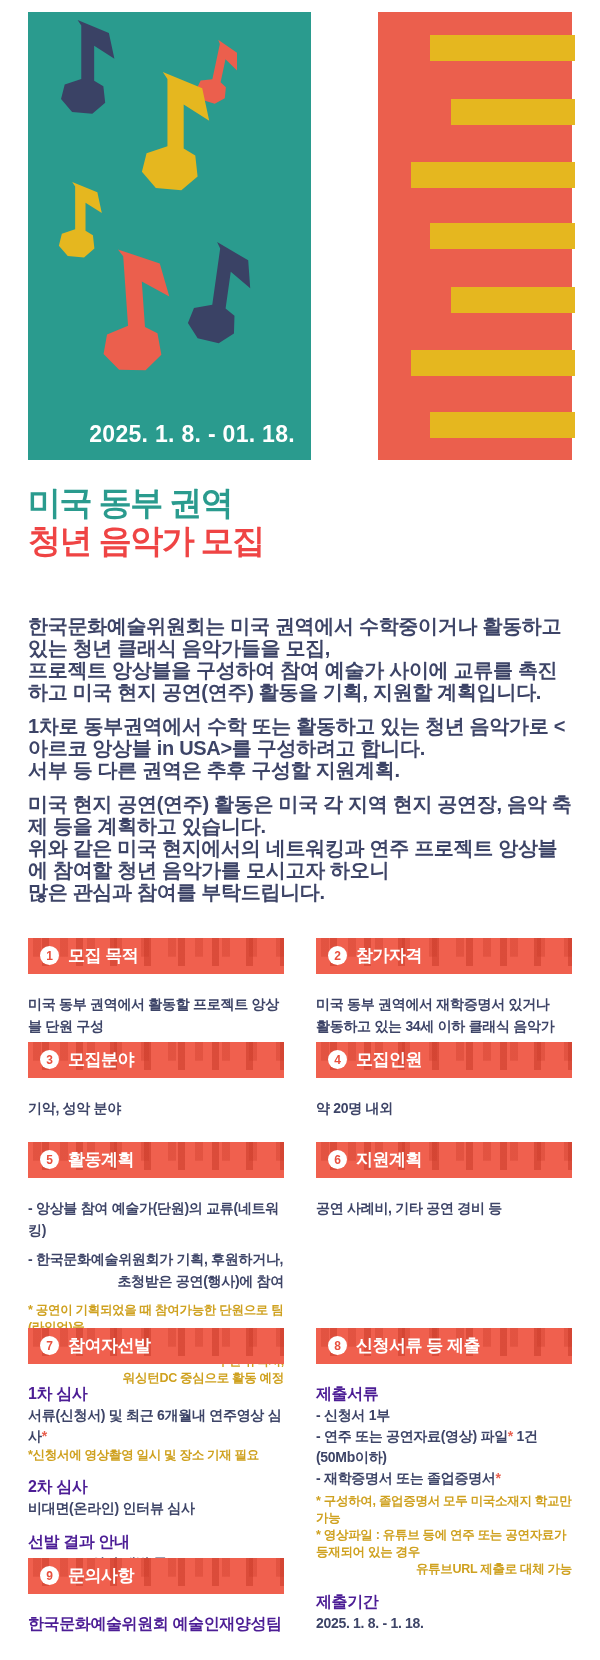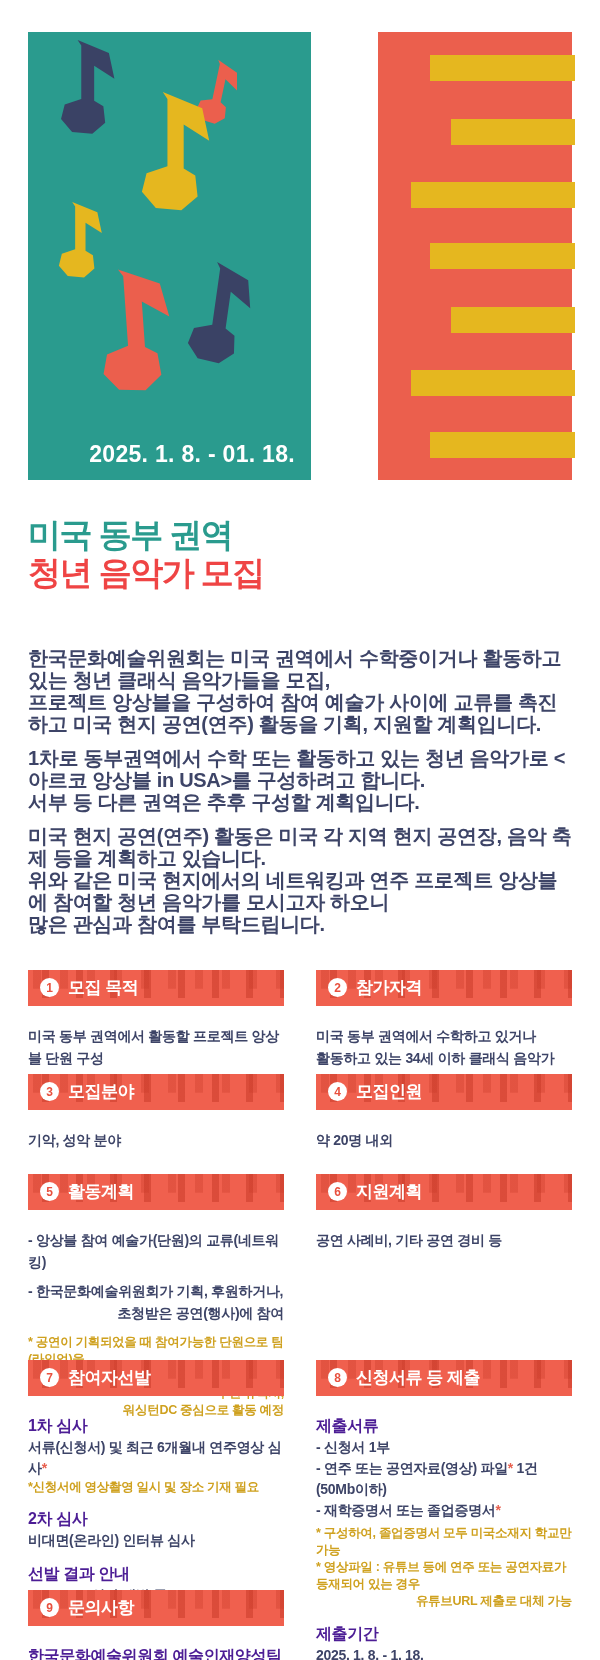--- a/index.html
+++ b/index.html
@@ -4,21 +4,21 @@
 <style>
   * { margin:0; padding:0; box-sizing:border-box; }
   html,body { background:#ffffff; }
   body {
     width:600px; height:1660px; overflow:hidden; position:relative;
     font-family:"Liberation Sans", sans-serif;
     -webkit-font-smoothing:antialiased;
   }
 
   
-  .banner { display:flex; padding:0 28px; height:448px;margin-top:32px; }
+  .banner { display:flex; padding:12px 28px; height:448px; }
   .panel-left {
     width:283px; height:448px; background:#2A9B8E; position:relative; flex:none;
   }
   .banner-spacer { flex:1; }
   .panel-right {
     width:194px; height:448px; background:#EB5F4D; position:relative; flex:none;
   }
   .piano-bar { position:absolute; right:-3px; height:26px; background:#E5B71F; }
   .pb1 { top:23px;  left:52px; }
   .pb2 { top:87px;  left:73px; }
@@ -119,21 +119,21 @@
     <div class="title-line2">청년 음악가 모집</div>
   </div>
 
   <div class="intro">
     <p>
       <span>한국문화예술위원회는 미국 권역에서 수학중이거나 활동하고 있는 청년 클래식 음악가들을 모집,</span><br>
       <span>프로젝트 앙상블을 구성하여 참여 예술가 사이에 교류를 촉진하고 미국 현지 공연(연주) 활동을 기획, 지원할 계획입니다.</span>
     </p>
     <p>
       <span>1차로 동부권역에서 수학 또는 활동하고 있는 청년 음악가로 &lt;아르코 앙상블 in USA&gt;를 구성하려고 합니다.</span><br>
-      <span>서부 등 다른 권역은 추후 구성할 계획입니다.</span>
+      <span>서부 등 다른 권역은 추후 구성할 지원계획.</span>
     </p>
     <p>
       <span>미국 현지 공연(연주) 활동은 미국 각 지역 현지 공연장, 음악 축제 등을 계획하고 있습니다.</span><br>
       <span>위와 같은 미국 현지에서의 네트워킹과 연주 프로젝트 앙상블에 참여할 청년 음악가를 모시고자 하오니</span><br>
       <span>많은 관심과 참여를 부탁드립니다.</span>
     </p>
   </div>
 
   <div class="cols">
 
@@ -213,21 +213,21 @@
     </div>
 
     <div class="col">
 
       <div class="sec h104">
         <div class="sec-header">
           <span class="sec-num">2</span>
           <span class="sec-title">참가자격</span>
         </div>
         <div class="sec-body tight">
-          <div>미국 동부 권역에서 수학하고 있거나</div>
+          <div>미국 동부 권역에서 재학증명서 있거나</div>
           <div>활동하고 있는 34세 이하 클래식 음악가</div>
         </div>
       </div>
 
       <div class="sec h100">
         <div class="sec-header">
           <span class="sec-num">4</span>
           <span class="sec-title">모집인원</span>
         </div>
         <div class="sec-body">

